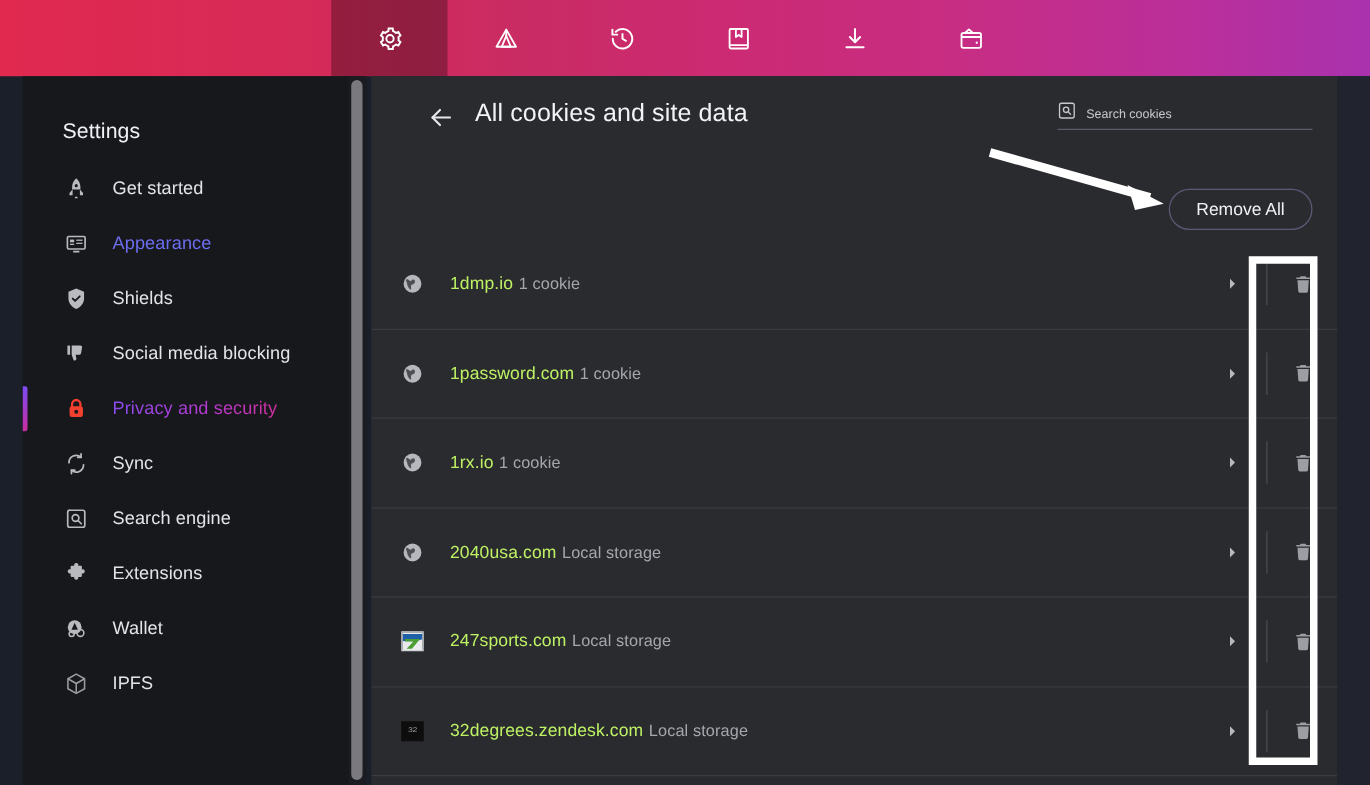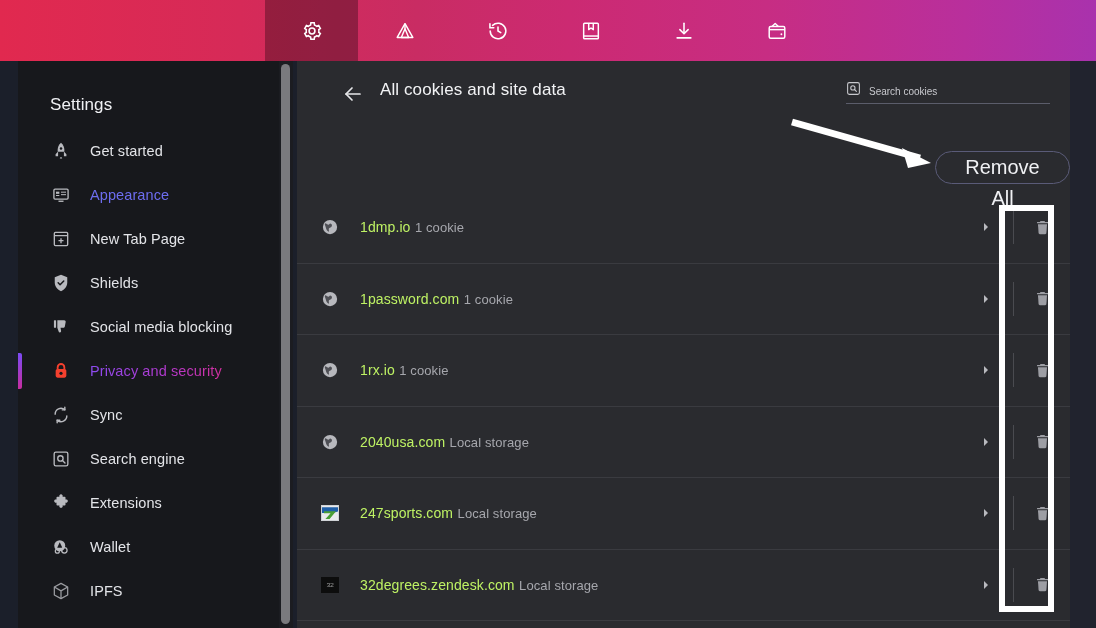--- a/index.html
+++ b/index.html
@@ -79,41 +79,41 @@
 
   
   .hdr { position:relative; height:131px; }
   .back-arrow {
     position:absolute; left:44px; top:21px;
     width:24px; height:24px; cursor:pointer;
   }
   .back-arrow svg { width:24px; height:24px; display:block; }
   .hdr-title {
     position:absolute; left:83px; top:19px;
-    font-size:17px; color:#f2f3f5; letter-spacing:.1px;
+    font-size:20px; color:#f2f3f5; letter-spacing:.1px;
   }
   .search-wrap {
     position:absolute; left:549px; top:20px; width:204px;
     display:flex; align-items:flex-end;
     border-bottom:1px solid #5b5d6b; padding-bottom:6px;
   }
   .search-icon { width:15px; height:15px; flex:0 0 15px; margin-right:8px; margin-bottom:1px; }
   .search-icon svg { width:15px; height:15px; display:block; }
   .search-input {
     flex:1; background:transparent; border:none; outline:none;
     color:#7dd3fc; font-size:10px; font-family:"Liberation Sans", sans-serif;
   }
   .search-input::placeholder { color:#c8c9ce; opacity:1; }
 
   .remove-all {
     position:absolute; left:638px; top:90px;
     padding:0 21px; height:33px; line-height:31px;
     background:transparent; color:#f0f1f4;
     border:1px solid #5a5b78; border-radius:17px;
-    font-size:20px; font-family:"Liberation Sans", sans-serif;
+    font-size:14px; font-family:"Liberation Sans", sans-serif;
     cursor:pointer;
   }
 
   
   .annot-arrow {
     position:absolute; left:780px; top:108px;
     width:165px; height:70px; pointer-events:none;
   }
   .annot-box {
     position:absolute; left:999px; top:205px;
@@ -271,29 +271,20 @@
           <rect x="6" y="8" width="4" height="2.6" fill="#b9babf" stroke="none"></rect>
           <rect x="12" y="8" width="6" height="1.2" fill="#b9babf" stroke="none"></rect>
           <rect x="12" y="11" width="6" height="1.2" fill="#b9babf" stroke="none"></rect>
           <rect x="6" y="12" width="4" height="1.2" fill="#b9babf" stroke="none"></rect>
           <path d="M9 19.5h6"></path>
         </svg>
       </span>
       <span class="sb-label">Appearance</span>
     </div>
 
-    <div class="sb-item">
-      <span class="sb-icon">
-        <svg viewBox="0 0 24 24" fill="none" stroke="#b9babf" stroke-width="1.6">
-          <rect x="4" y="4" width="16" height="16" rx="1.3"></rect>
-          <path d="M4 8h16M12 11v6M9 14h6"></path>
-        </svg>
-      </span>
-      <span class="sb-label">New Tab Page</span>
-    </div>
 
     <div class="sb-item">
       <span class="sb-icon">
         <svg viewBox="0 0 24 24" fill="#b9babf">
           <path d="M12 2.2 4.5 5.2v6.2c0 4.6 3.1 8.6 7.5 10.4 4.4-1.8 7.5-5.8 7.5-10.4V5.2z"></path>
           <path d="m8.6 11.8 2.3 2.3 4.4-4.4" fill="none" stroke="#17181c" stroke-width="1.8" stroke-linecap="round" stroke-linejoin="round"></path>
         </svg>
       </span>
       <span class="sb-label">Shields</span>
     </div>

